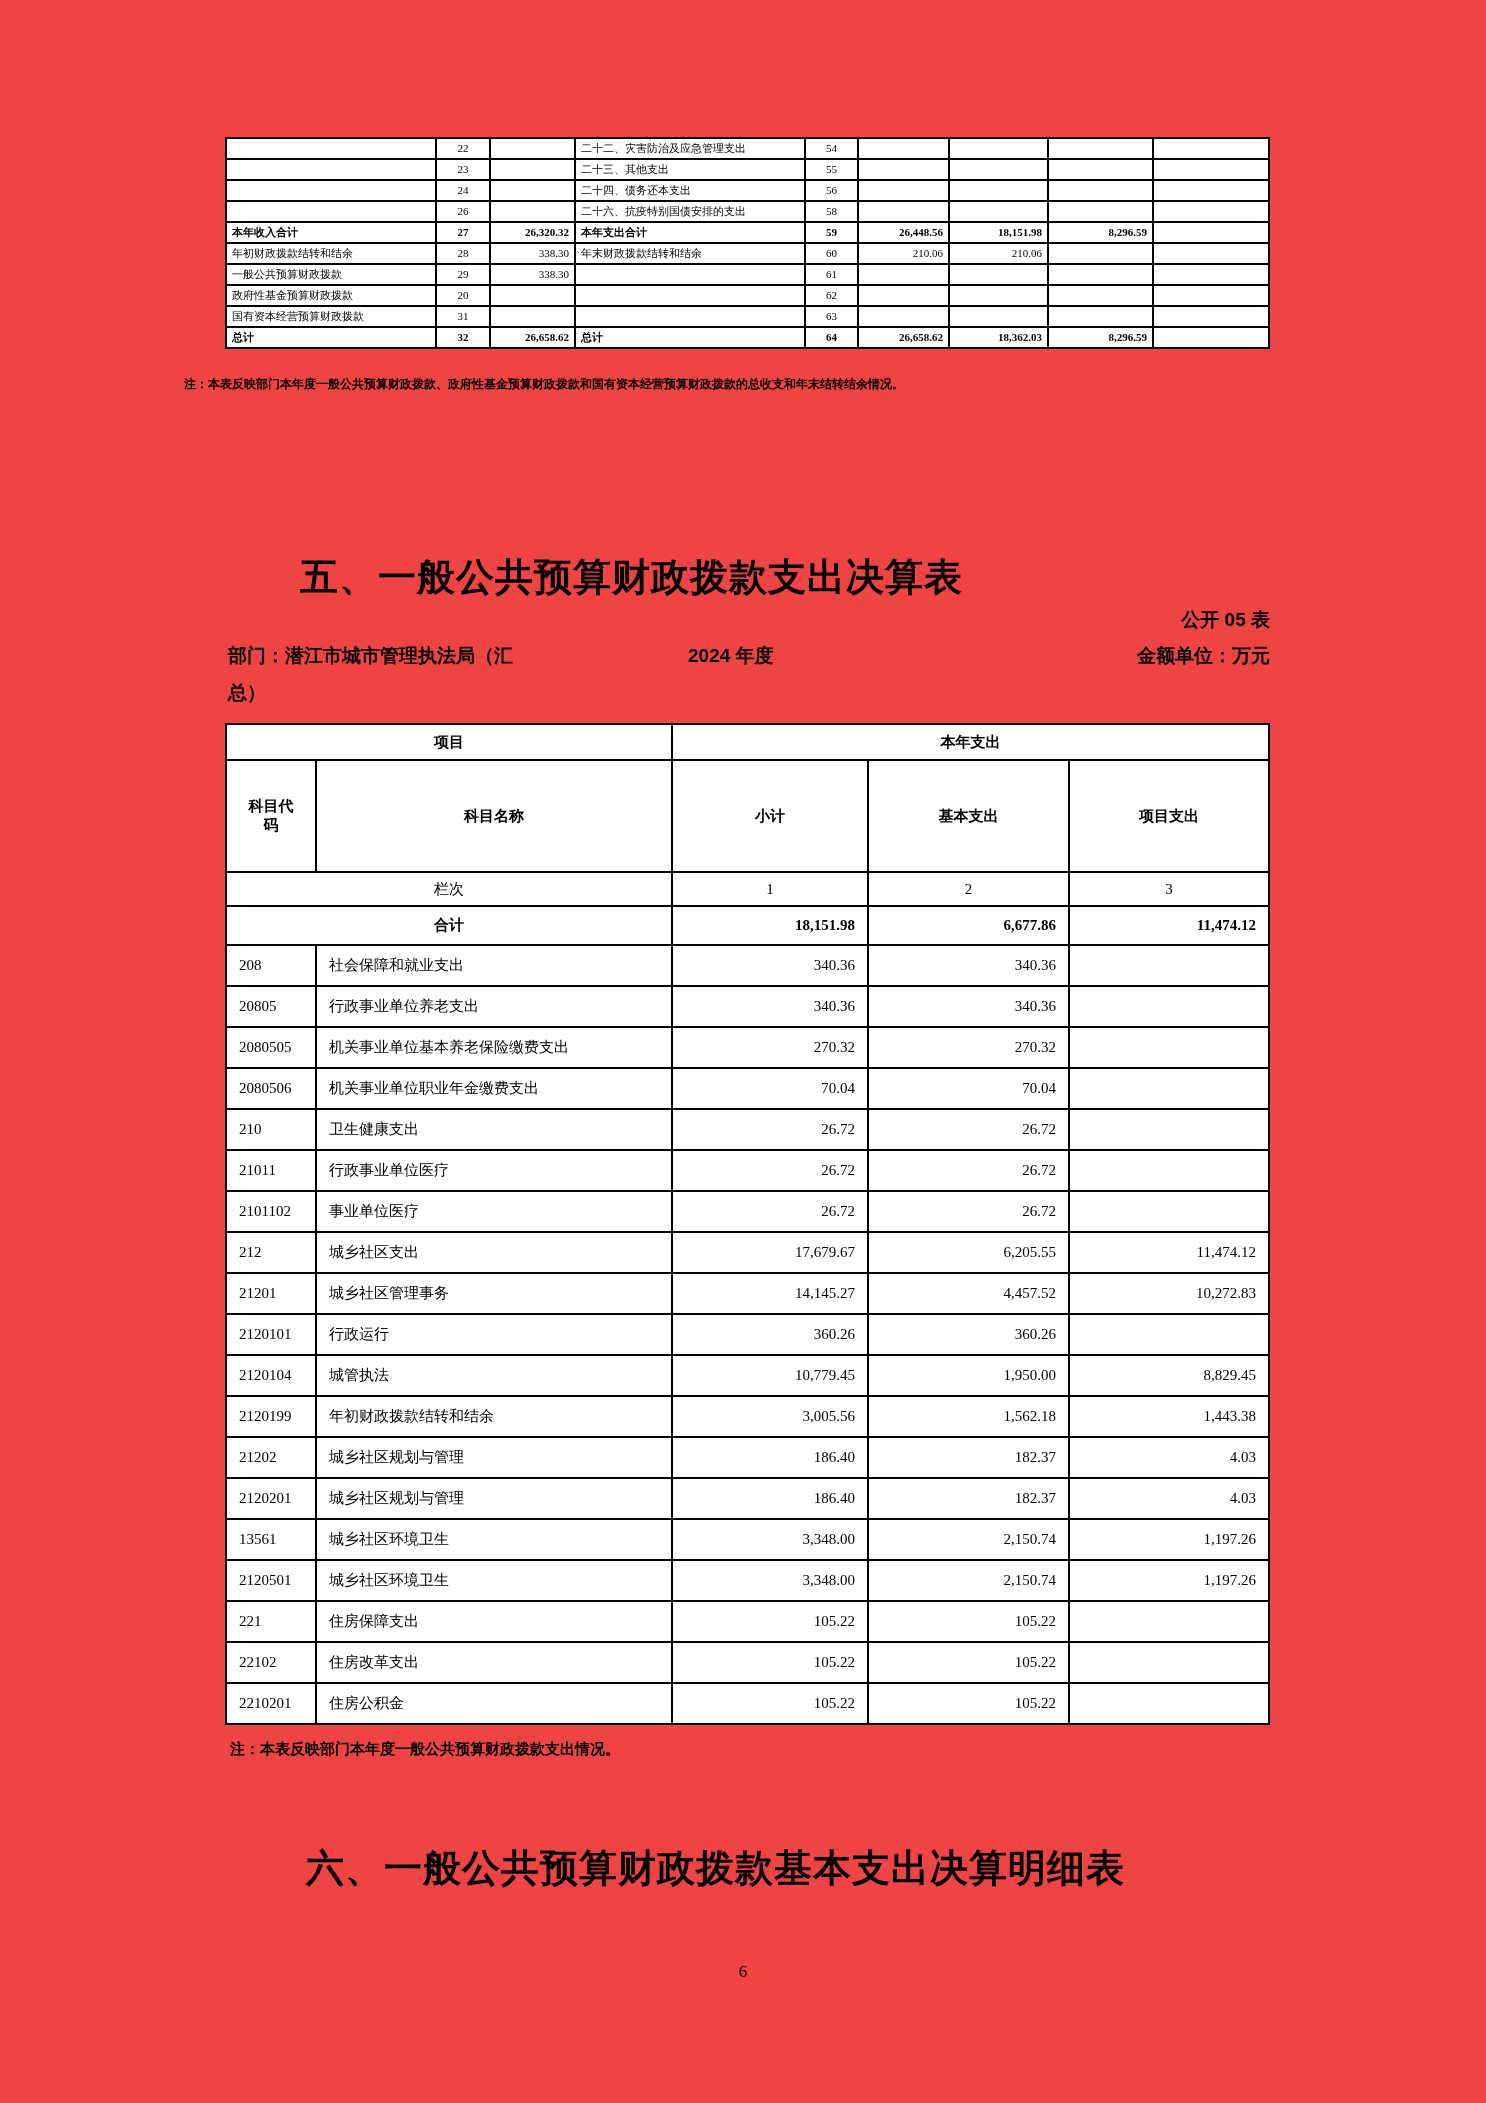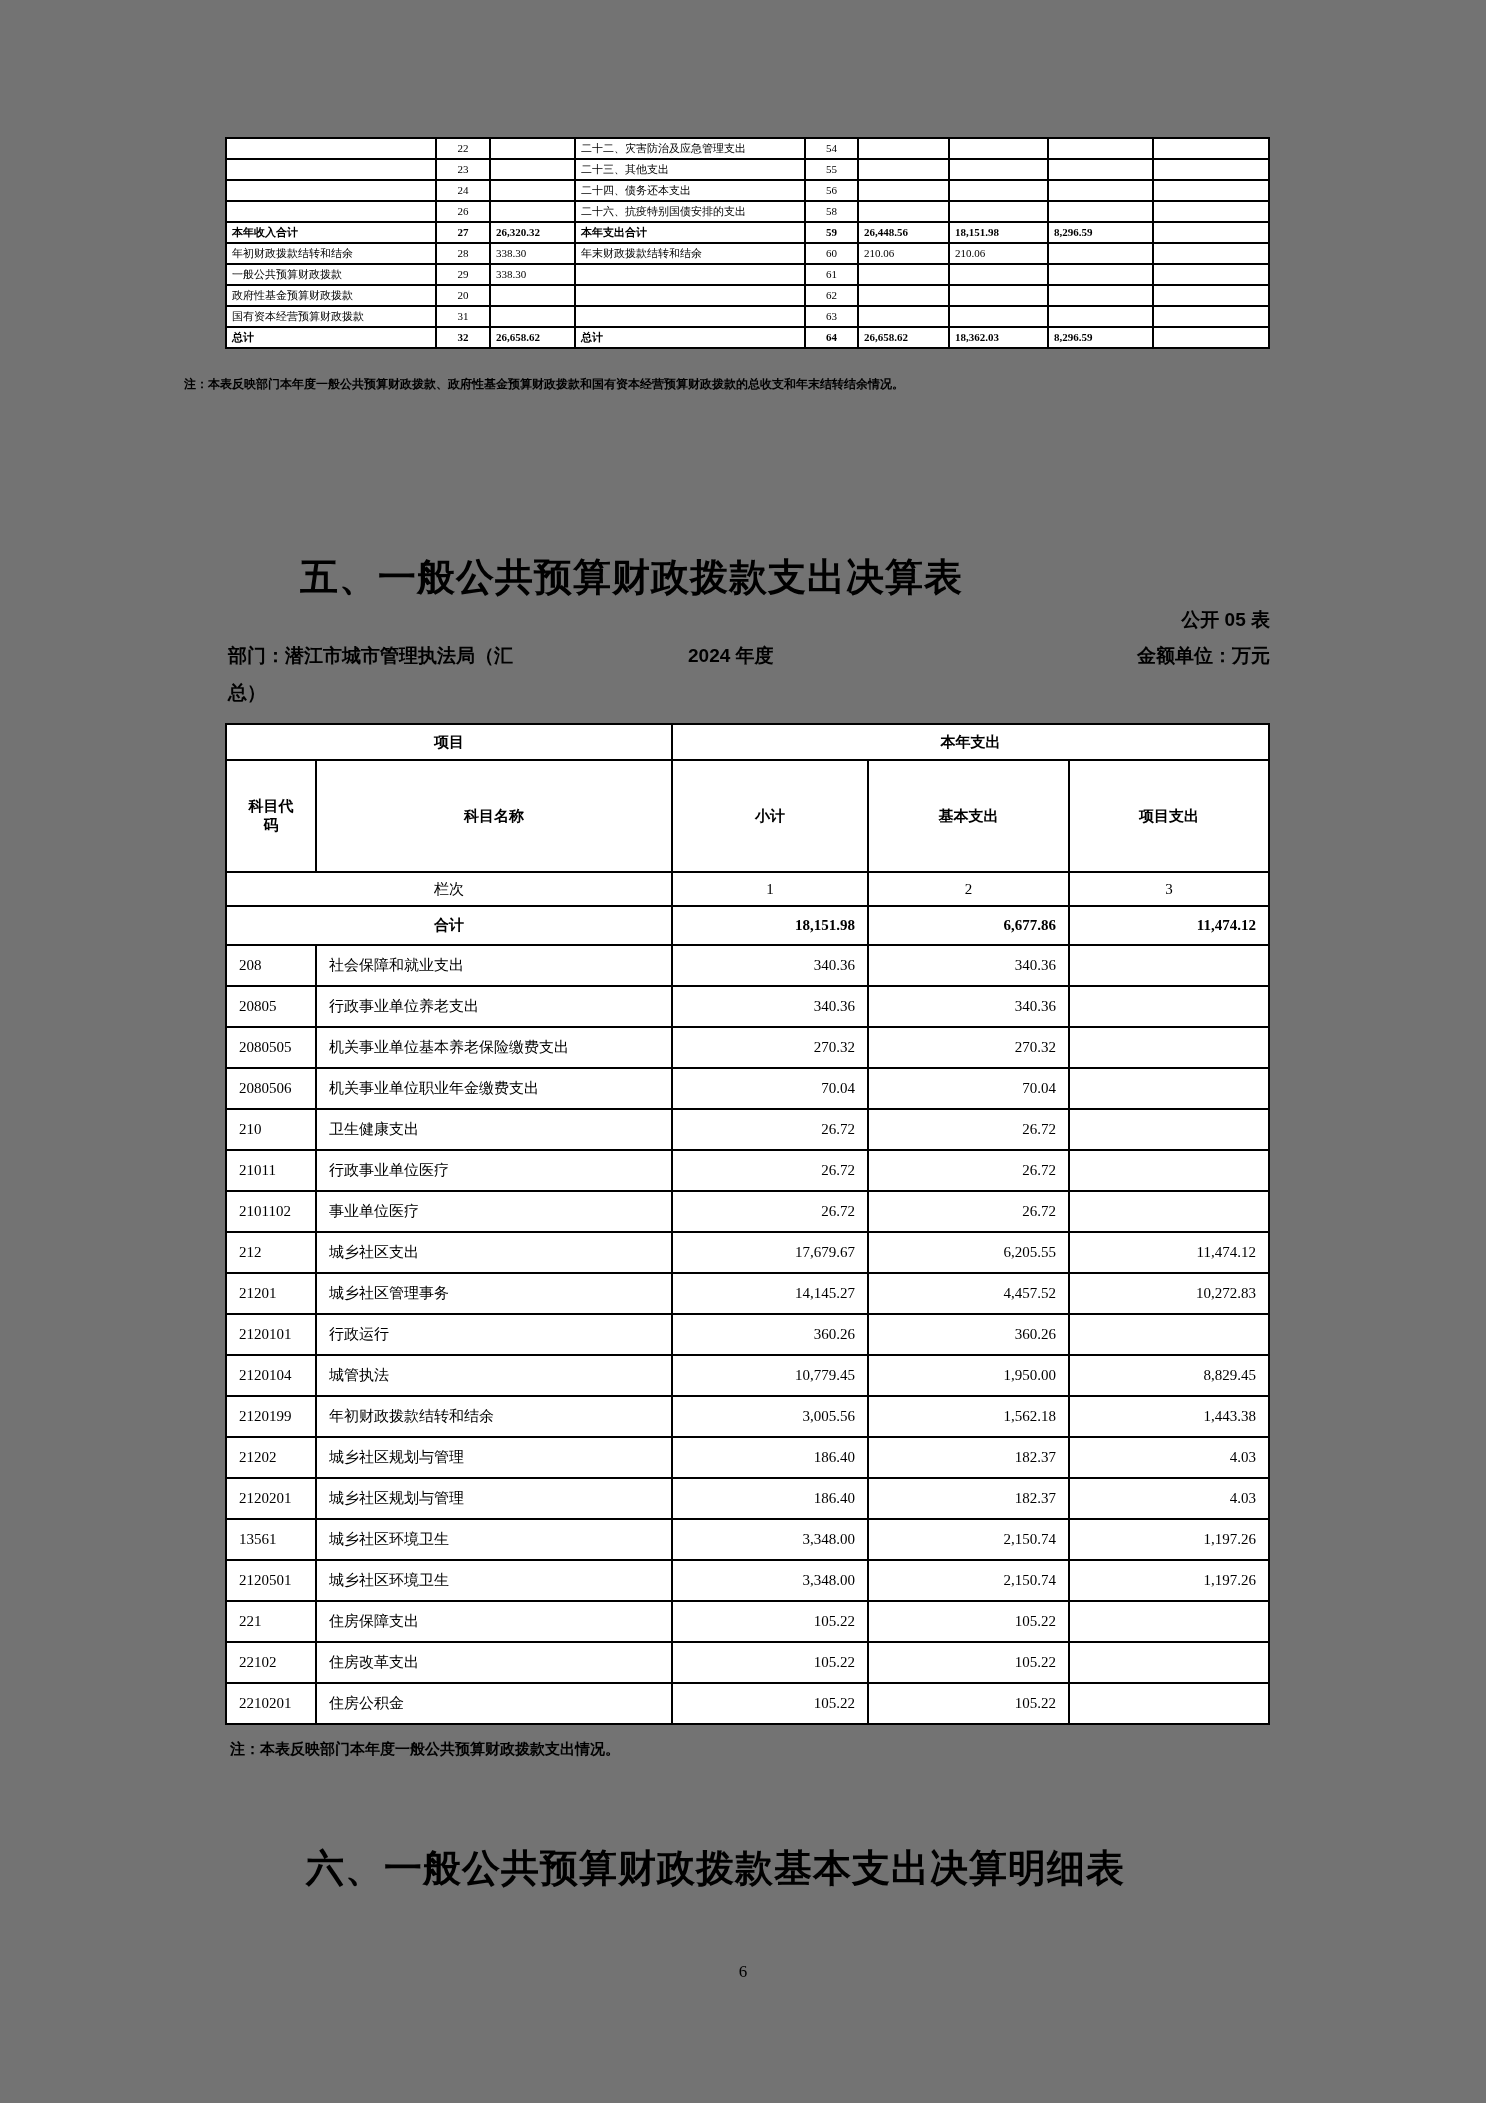--- a/index.html
+++ b/index.html
@@ -1,27 +1,27 @@
 <!DOCTYPE html>
 <html><head>
 <meta charset="utf-8">
 <style>
   *{box-sizing:border-box;margin:0;padding:0}
   html,body{background:#888}
   body{font-family:"Liberation Serif","DejaVu Serif",serif;color:#000}
-  .page{position:relative;width:1486px;height:2103px;background:#737373;overflow:hidden;margin:0 auto}
+  .page{position:relative;width:1486px;height:2103px;background:#ef4444;overflow:hidden;margin:0 auto}
   .abs{position:absolute}
   .heiti{font-family:"Liberation Sans","DejaVu Sans",sans-serif}
   table{border-collapse:collapse;table-layout:fixed;background:#fff}
   td{border:2px solid #000;overflow:hidden;vertical-align:middle}
   
   .tt{width:1043px;font-size:11px;line-height:1.1}
   .tt td{height:21px;padding:0 5px}
   .tt td.no{text-align:center;padding:0 1px}
-  .tt td.num{text-align:left}
+  .tt td.num{text-align:right}
   tr[data-rcls="b"]{font-weight:bold}
   td[data-lal="c"]{text-align:left}
   td[data-lal="i"]{}
   
   .mt{width:1043px;font-size:15px}
   .mt td{padding:0 12px}
   .h1{height:36px}
   .h2{height:112px}
   .h3{height:34px}
   .h4{height:39px}

